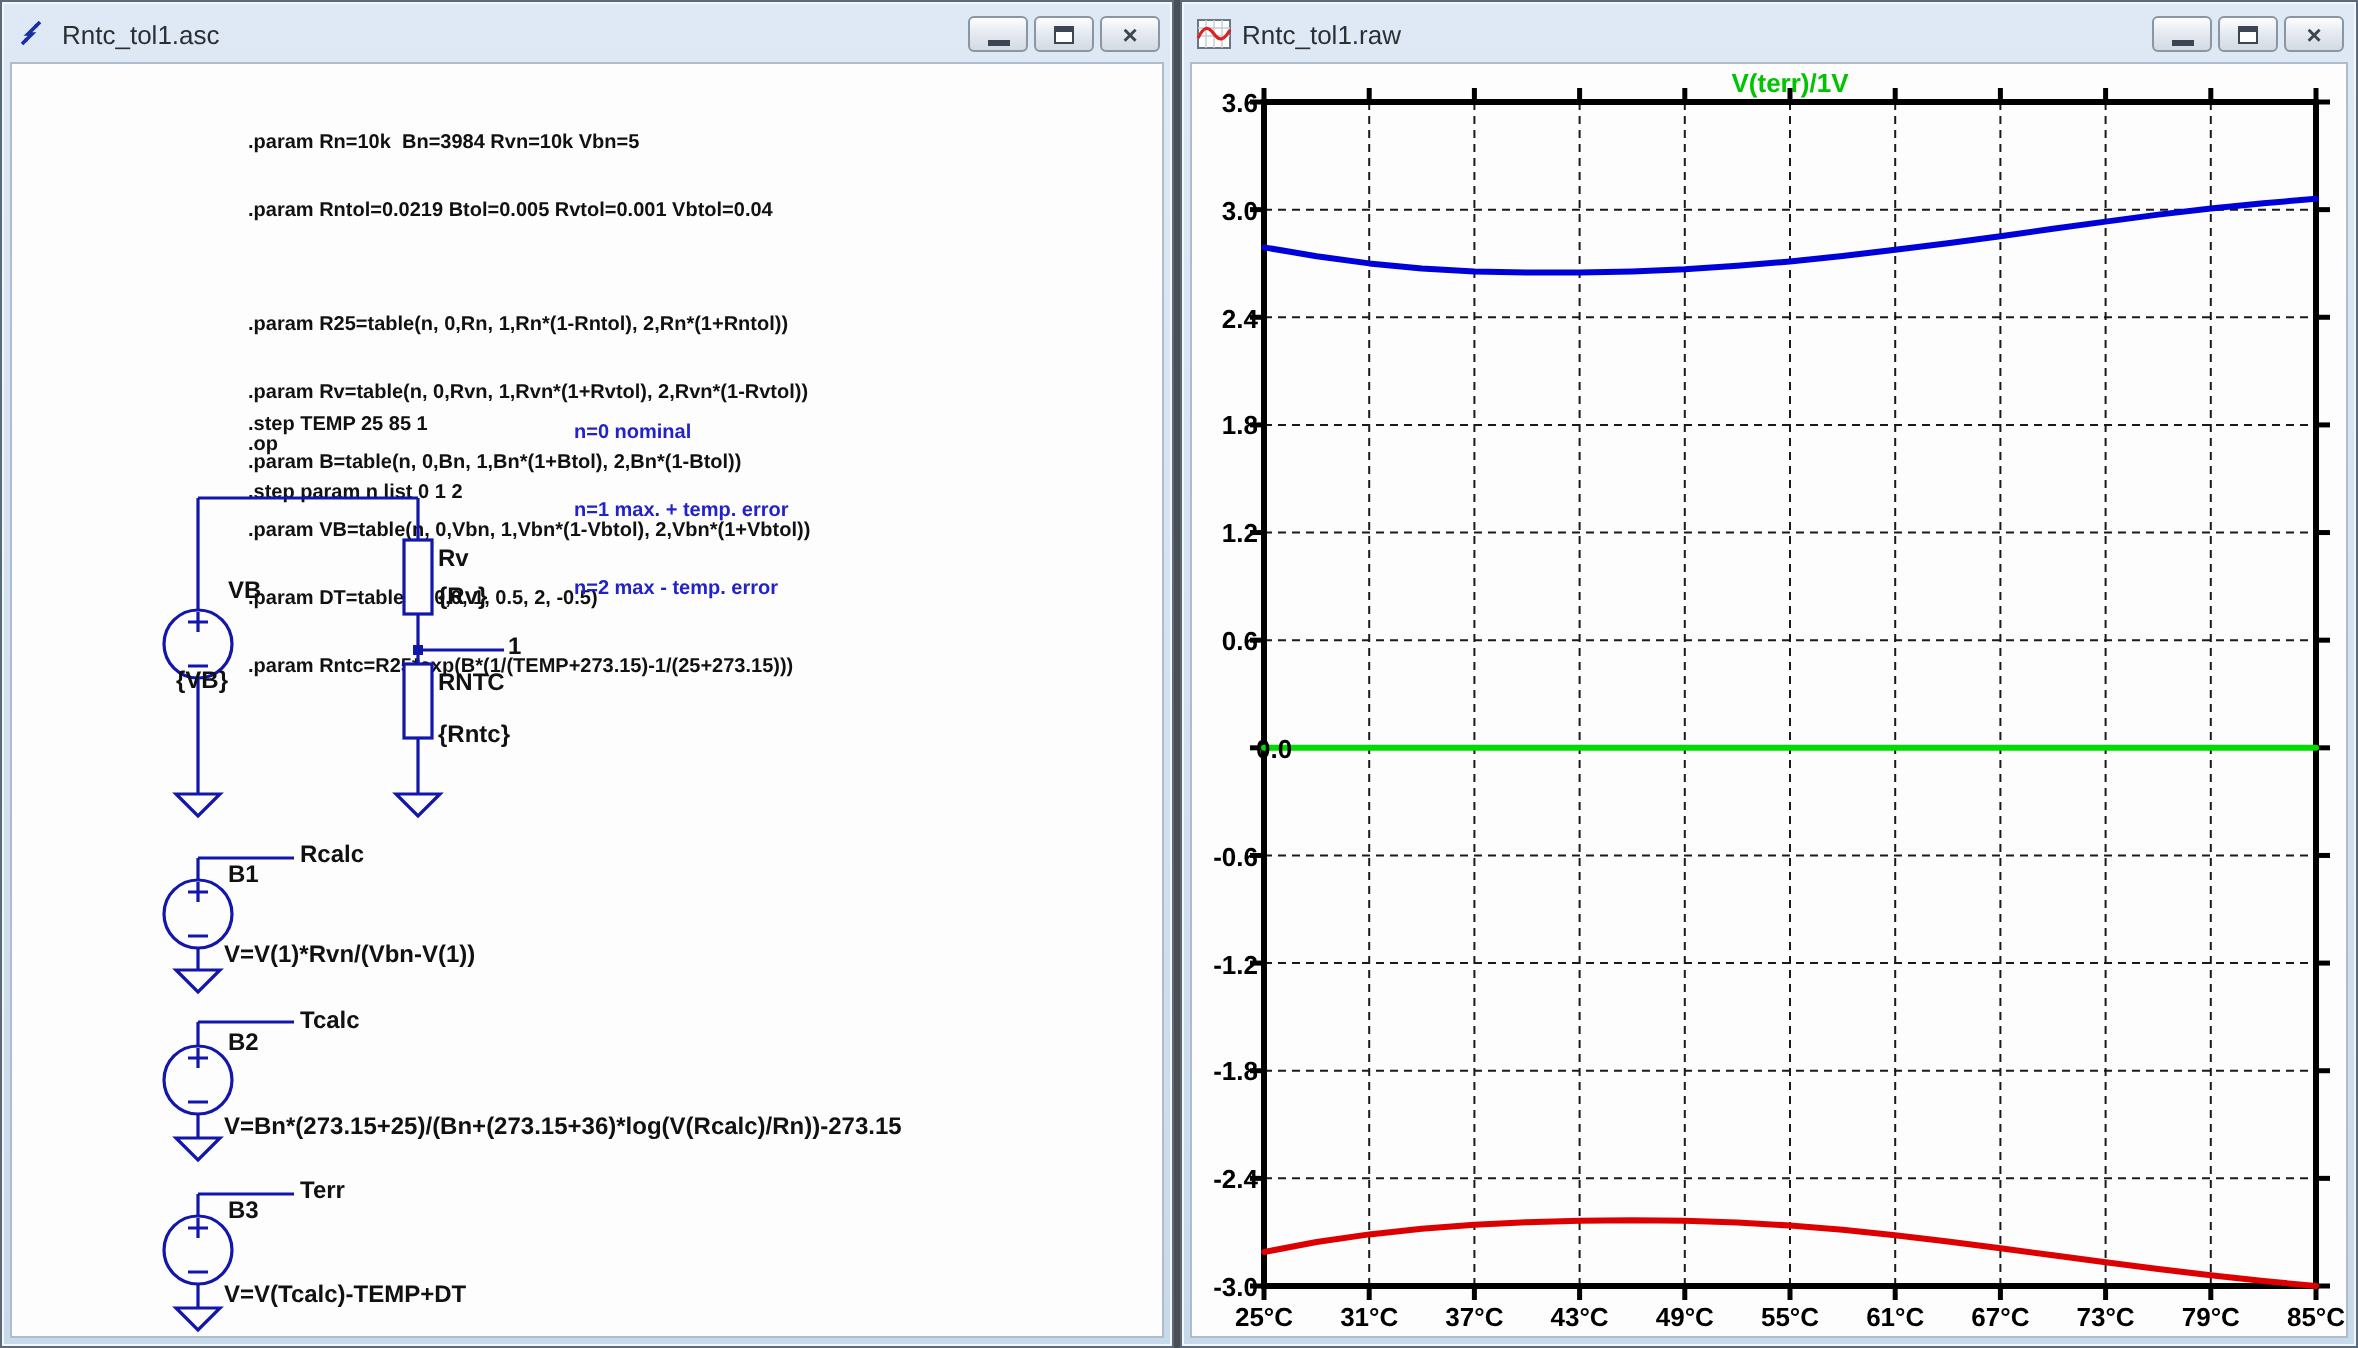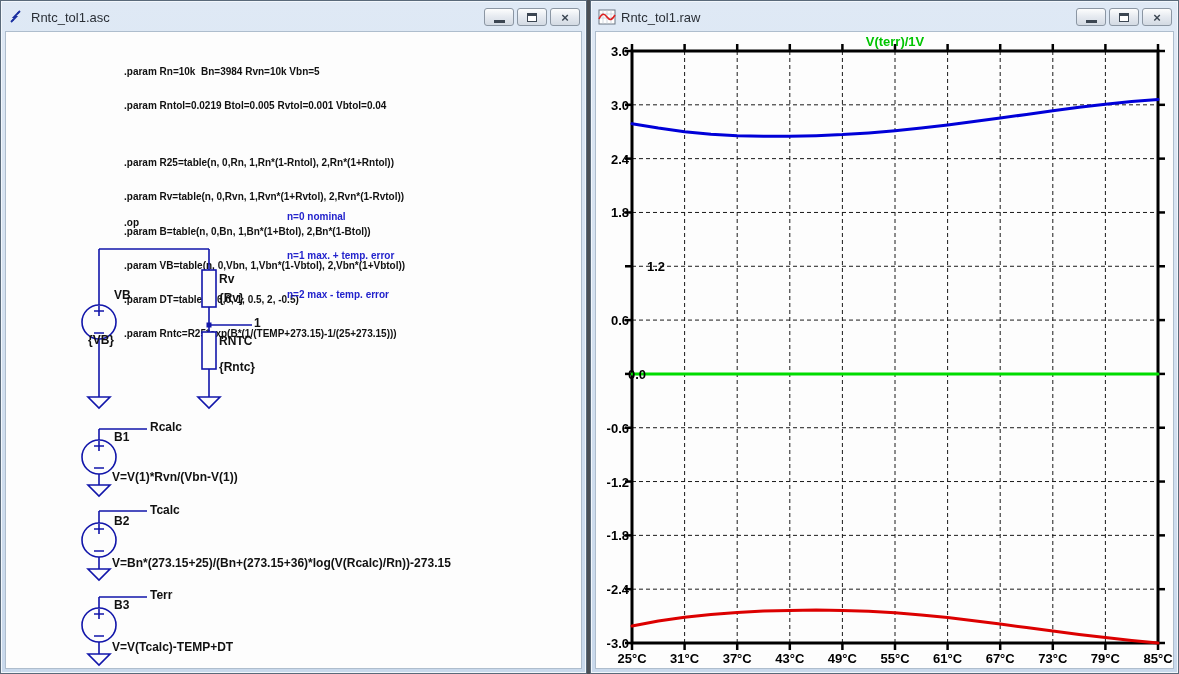--- a/index.html
+++ b/index.html
@@ -71,20 +71,24 @@
     <div class="code" style="left:91px; top:11px;">
       <div>.param Rn=10k  Bn=3984 Rvn=10k Vbn=5</div>
       <div>.param Rntol=0.0219 Btol=0.005 Rvtol=0.001 Vbtol=0.04</div>
       <div></div>
       <div>.param R25=table(n, 0,Rn, 1,Rn*(1-Rntol), 2,Rn*(1+Rntol))</div>
       <div>.param Rv=table(n, 0,Rvn, 1,Rvn*(1+Rvtol), 2,Rvn*(1-Rvtol))</div>
       <div>.param B=table(n, 0,Bn, 1,Bn*(1+Btol), 2,Bn*(1-Btol))</div>
       <div>.param VB=table(n, 0,Vbn, 1,Vbn*(1-Vbtol), 2,Vbn*(1+Vbtol))</div>
       <div>.param DT=table(n, 0,0, 1, 0.5, 2, -0.5)</div>
       <div>.param Rntc=R25*exp(B*(1/(TEMP+273.15)-1/(25+273.15)))</div>
+    </div>
+    <div class="code" style="left:91px; top:152px;">
+      <div>.step TEMP 25 85 1</div>
+      <div>.step param n list 0 1 2</div>
     </div>
     <div class="code" style="left:91px; top:185px;">.op</div>
     <div class="code blue" style="left:254px; top:152px;">
       <div>n=0 nominal</div>
       <div>n=1 max. + temp. error</div>
       <div>n=2 max - temp. error</div>
     </div>
 
     <svg id="schematic-svg" width="579" height="640" viewBox="0 0 579 640">
       <g stroke="#1216aa" stroke-width="1.6" fill="none">
@@ -235,21 +239,21 @@
           <line x1="526" y1="592" x2="533" y2="592" stroke="#000" stroke-width="2.5"></line>
           <polyline points="0.0,72.7 26.3,77.1 52.6,80.7 78.9,83.2 105.2,84.7 131.5,85.3 157.8,85.3 184.1,84.7 210.4,83.6 236.7,81.9 263.0,79.7 289.3,77.0 315.6,73.9 341.9,70.6 368.2,67.1 394.5,63.4 420.8,59.8 447.1,56.3 473.4,53.2 499.7,50.6 526.0,48.4" fill="none" stroke="#0000d8" stroke-width="3" stroke-linejoin="round" stroke-linecap="round"></polyline>
           <polyline points="0.0,322.9 526.0,322.9" fill="none" stroke="#00dc00" stroke-width="3" stroke-linejoin="round" stroke-linecap="round"></polyline>
           <polyline points="0.0,575.0 26.3,570.0 52.6,566.2 78.9,563.4 105.2,561.4 131.5,560.1 157.8,559.4 184.1,559.1 210.4,559.4 236.7,560.2 263.0,561.8 289.3,563.9 315.6,566.6 341.9,569.7 368.2,573.1 394.5,576.6 420.8,580.1 447.1,583.5 473.4,586.6 499.7,589.5 526.0,592.0" fill="none" stroke="#dc0000" stroke-width="3" stroke-linejoin="round" stroke-linecap="round"></polyline>
         </svg>
       <div id="y-labels">
           <span class="tick-label y-tick-label" style="left: 0px; top: 12px;">3.6</span>
           <span class="tick-label y-tick-label" style="left: 0px; top: 65.8182px;">3.0</span>
           <span class="tick-label y-tick-label" style="left: 0px; top: 119.636px;">2.4</span>
           <span class="tick-label y-tick-label" style="left: 0px; top: 173.455px;">1.8</span>
-          <span class="tick-label y-tick-label" style="left: 0px; top: 227.273px; margin-left: 36px;">1.2</span>
+          <span class="tick-label y-tick-label" style="left: 0px; top: 227.273px;">1.2</span>
           <span class="tick-label y-tick-label" style="left: 0px; top: 281.091px;">0.6</span>
           <span class="tick-label y-tick-label" style="left: 0px; top: 334.909px; padding-left: 32px;">0.0</span>
           <span class="tick-label y-tick-label" style="left: 0px; top: 388.727px;">-0.6</span>
           <span class="tick-label y-tick-label" style="left: 0px; top: 442.545px;">-1.2</span>
           <span class="tick-label y-tick-label" style="left: 0px; top: 496.364px;">-1.8</span>
           <span class="tick-label y-tick-label" style="left: 0px; top: 550.182px;">-2.4</span>
           <span class="tick-label y-tick-label" style="left: 0px; top: 604px;">-3.0</span>
         </div>
       <div id="x-labels">
           <span class="tick-label x-tick-label" style="left: 14px; top: 619px;">25°C</span>

